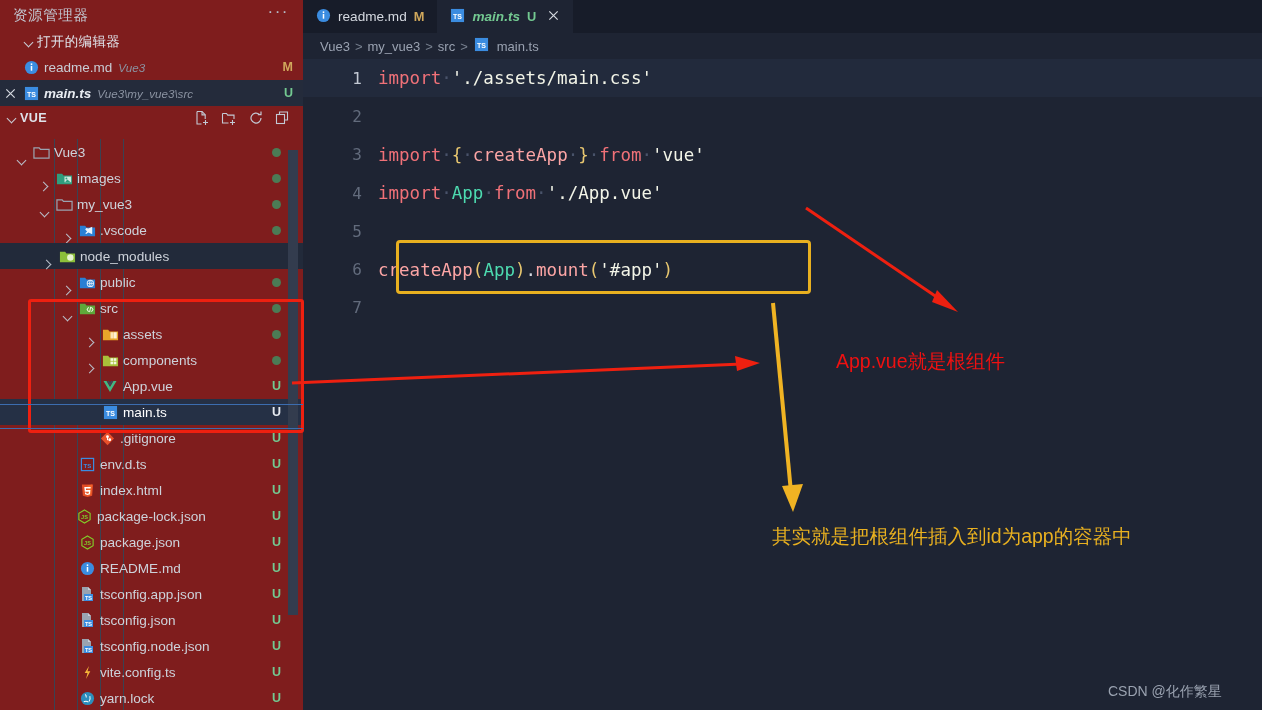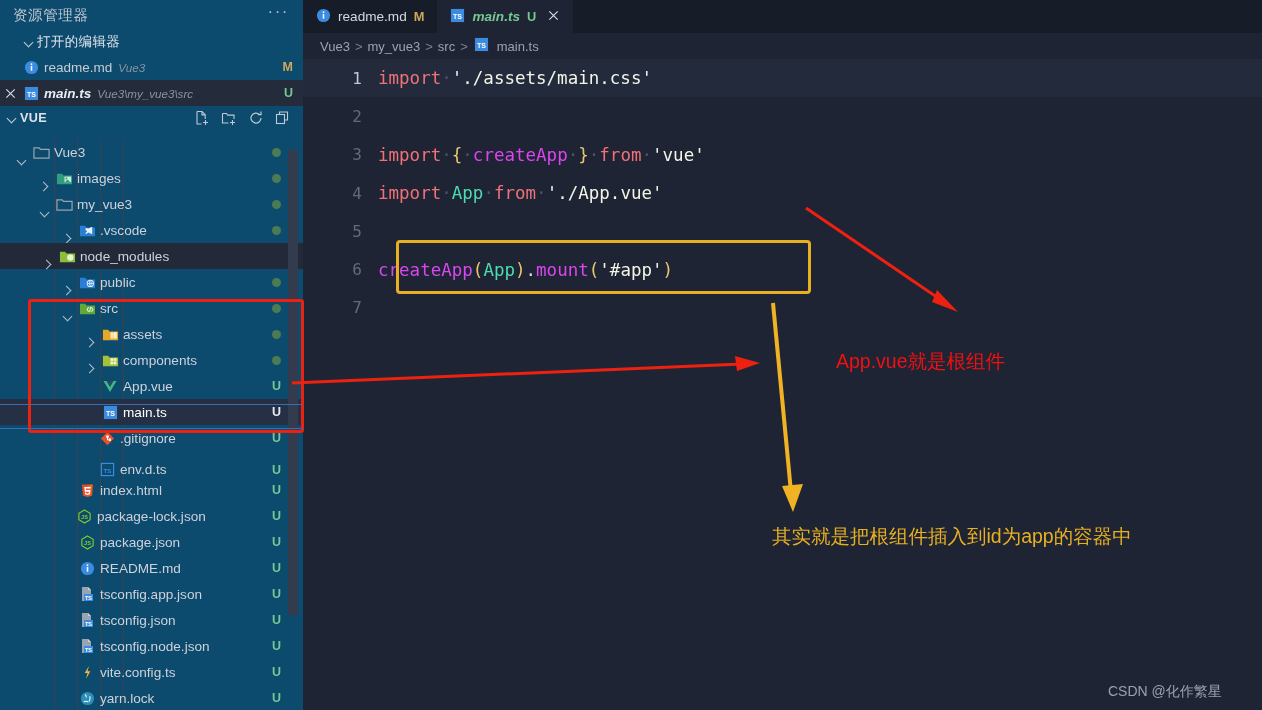--- a/index.html
+++ b/index.html
@@ -12,21 +12,21 @@
   #app-root {
     position: relative;
     width: 1262px; height: 710px;
     background: #1b2130;
   }
 
   
   #sidebar {
     position: absolute; left: 0; top: 0;
     width: 303px; height: 710px;
-    background: #0c4a6e;
+    background: #7f1d1d;
     overflow: hidden;
   }
   #sidebar-title {
     height: 30px;
     display: flex; align-items: center; justify-content: space-between;
     padding: 0 14px 0 13px;
     color: #c3c8d2; font-size: 14.5px; letter-spacing: .6px;
   }
   #sidebar-title .dots {
     color: #b5bcc8; font-size: 17px; letter-spacing: 1.5px;
@@ -153,21 +153,21 @@
   .cline { display:flex; height:38.3px; align-items:center; }
   .cline.current { background: #222a3c; }
   .gutter {
     width: 75px; flex:0 0 75px; text-align:right; padding-right: 16px;
     color: #626b7c; font-size: 16px;
   }
   .gutter.cur { color: #c3c9d4; }
   .ctext { white-space: pre; }
   .kw   { color: #f07178; }
   .str  { color: #f3f5e8; }
-  .fn   { color: #d946ef; }
+  .fn   { color: #fca5a5; }
   .var  { color: #4ddbb0; }
   .punc { color: #e8c770; }
   .dot  { color: #49536a; }
   .op   { color: #d6dae2; }
 
   
   #overlay { position:absolute; left:0; top:0; width:1262px; height:710px; pointer-events:none; }
   .ann-text { position:absolute; white-space:nowrap; font-family:"Liberation Sans", sans-serif; }
   #ann-red-text  { left: 836px; top: 348px; color:#ee1111; font-size: 19.5px; }
   #ann-yellow-text { left: 772px; top: 523px; color:#e8b020; font-size: 19.5px; }
@@ -438,21 +438,21 @@
                 <path d="M8 0.8l7 7.2-7 7.2-7-7.2z" fill="#e8502a"></path>
                 <circle cx="8" cy="6" r="1.5" fill="#fff"></circle>
                 <circle cx="10.4" cy="9.3" r="1.5" fill="#fff"></circle>
                 <path d="M8 6.6v3.2" stroke="#fff" stroke-width="1.1"></path>
               </svg>
             </span>
           </span>
           <span class="fname">.gitignore</span>
           <span class="tbadge badge-U">U</span>
         </div>
-        <div class="trow" style="padding-left: 80px; align-items: flex-end;">
+        <div class="trow" style="padding-left: 60px;">
           <span class="arrow"></span>
           <span class="ficon">
             <span style="display: inline-flex; align-items: center;">
               <svg width="15" height="15" viewBox="0 0 16 16">
                 <rect x="1.5" y="1.5" width="13" height="13" fill="none" stroke="#3b8ce0" stroke-width="1.3"></rect>
                 <text x="8" y="11.3" font-size="6.5" font-family="Liberation Sans, sans-serif" font-weight="bold" fill="#3b8ce0" text-anchor="middle">TS</text>
               </svg>
             </span>
           </span>
           <span class="fname">env.d.ts</span>

